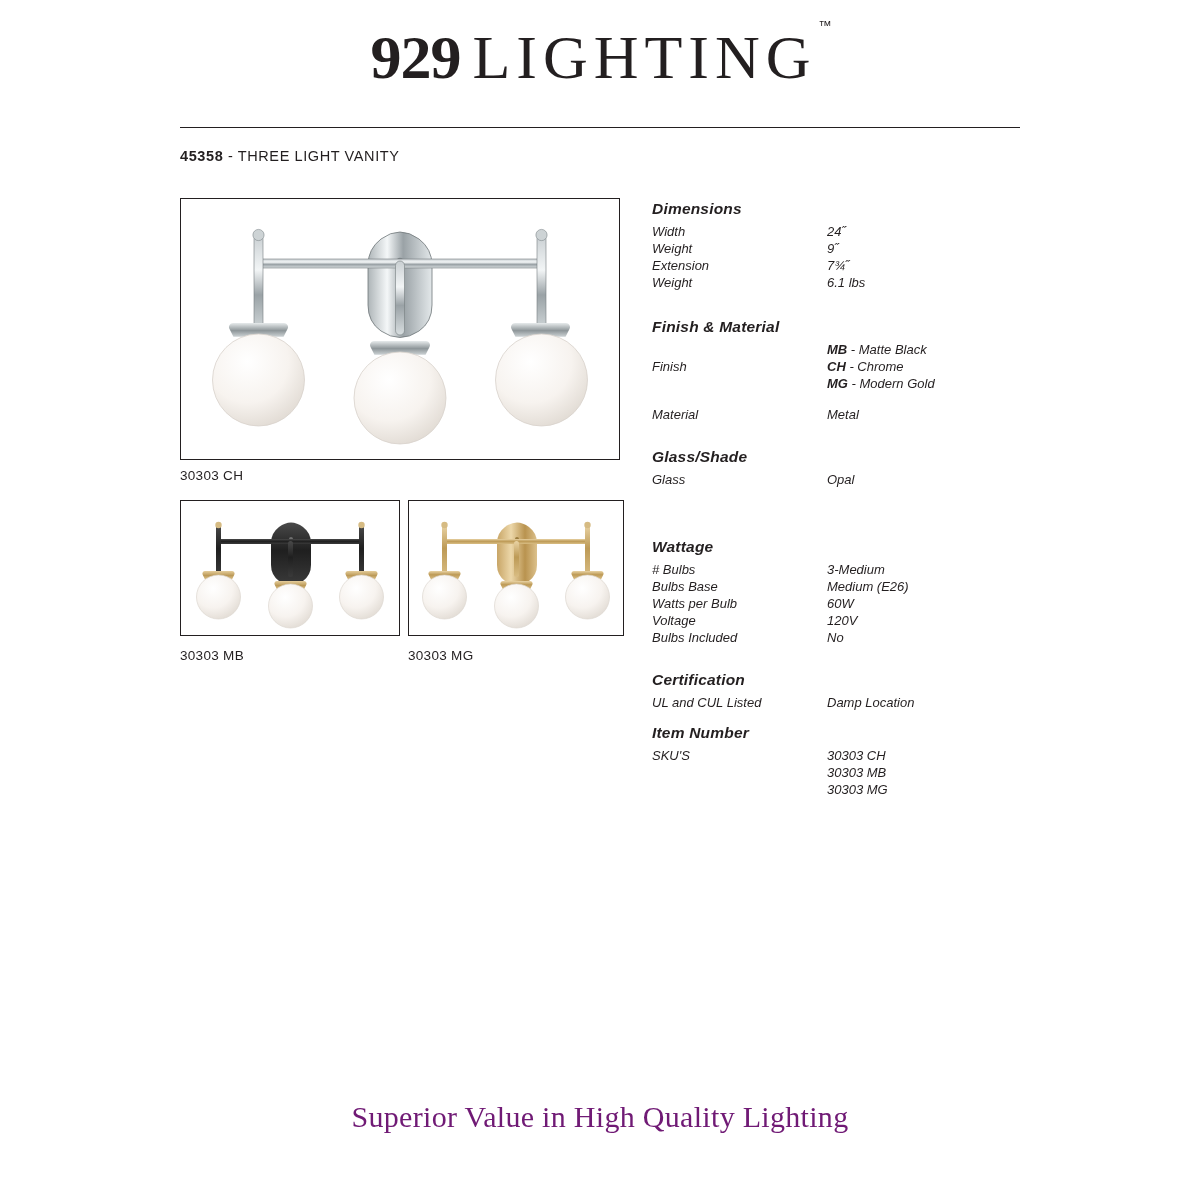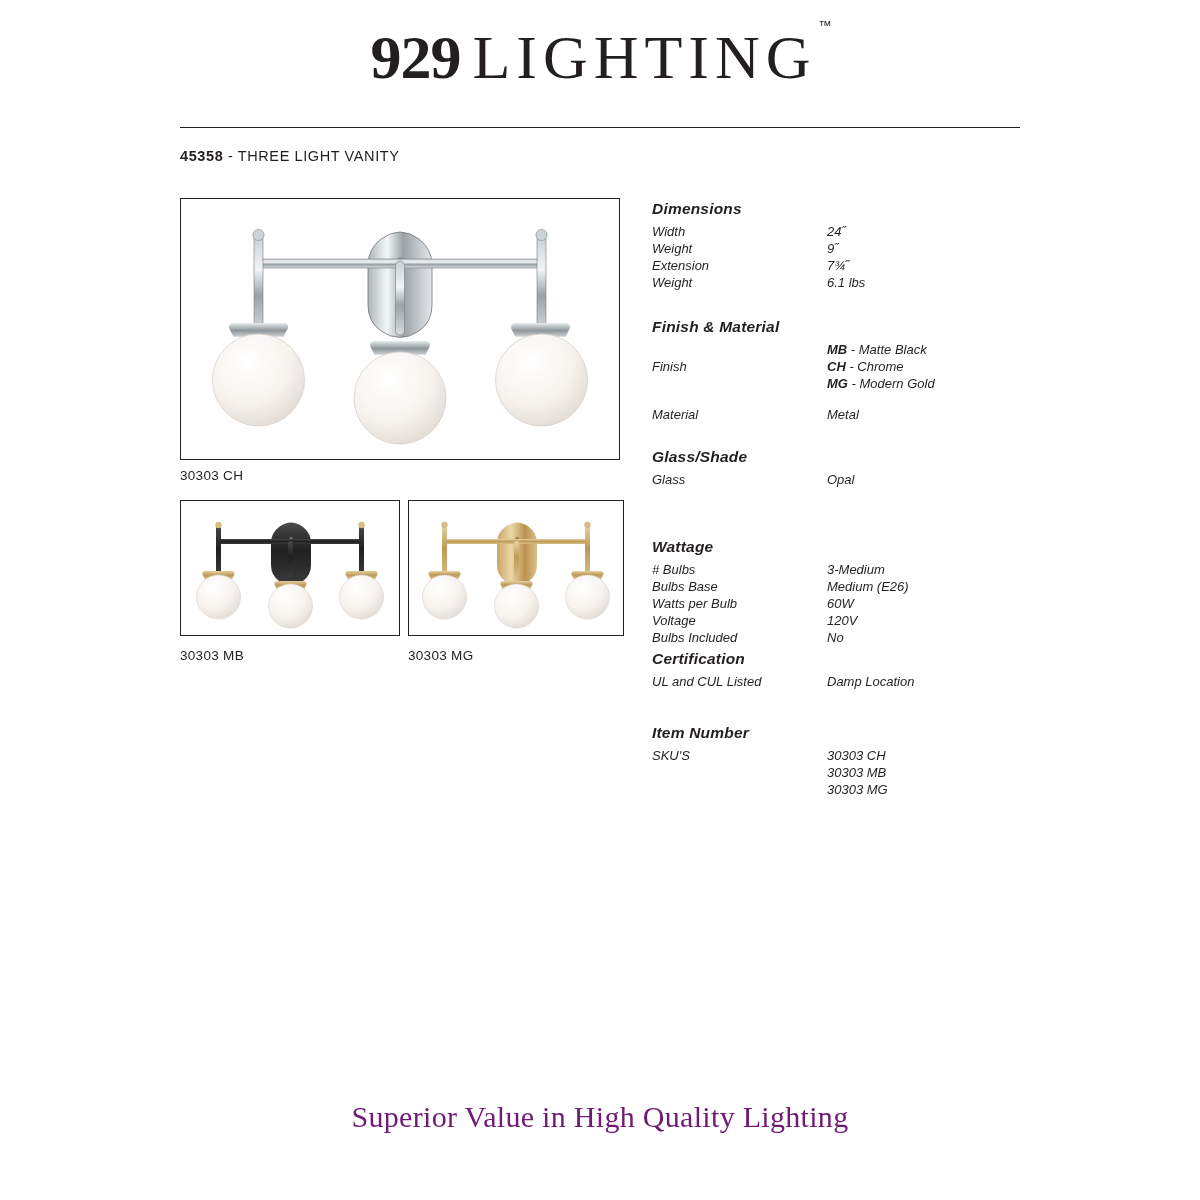--- a/index.html
+++ b/index.html
@@ -112,21 +112,21 @@
     margin: 0;
   }
   .row .k { width: 175px; flex: 0 0 175px; }
   .row .v { flex: 1 1 auto; }
   .v b { font-weight: 700; }
 
   #sec-dimensions { top: 200px; }
   #sec-finish { top: 318px; }
   #sec-glass { top: 448px; }
   #sec-wattage { top: 538px; }
-  #sec-cert { top: 650px; }
+  #sec-cert { top: 671px; }
   #sec-item { top: 724px; }
 
   .gap { height: 14px; }
 
   
   .footer {
     position: absolute;
     left: 0; right: 0;
     top: 1100px;
     text-align: center;

